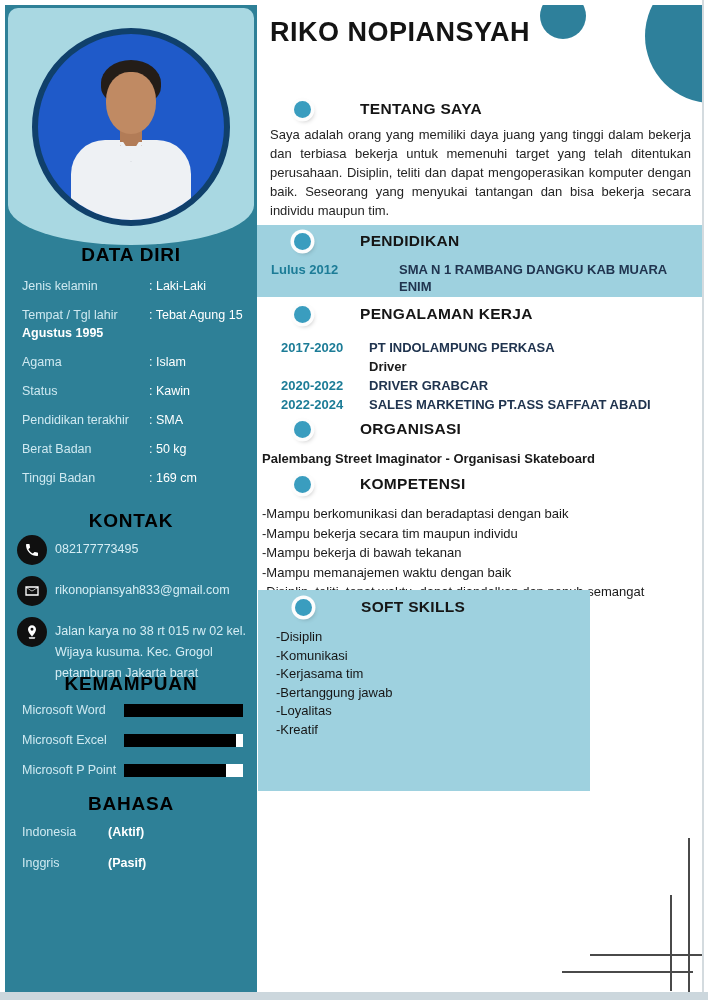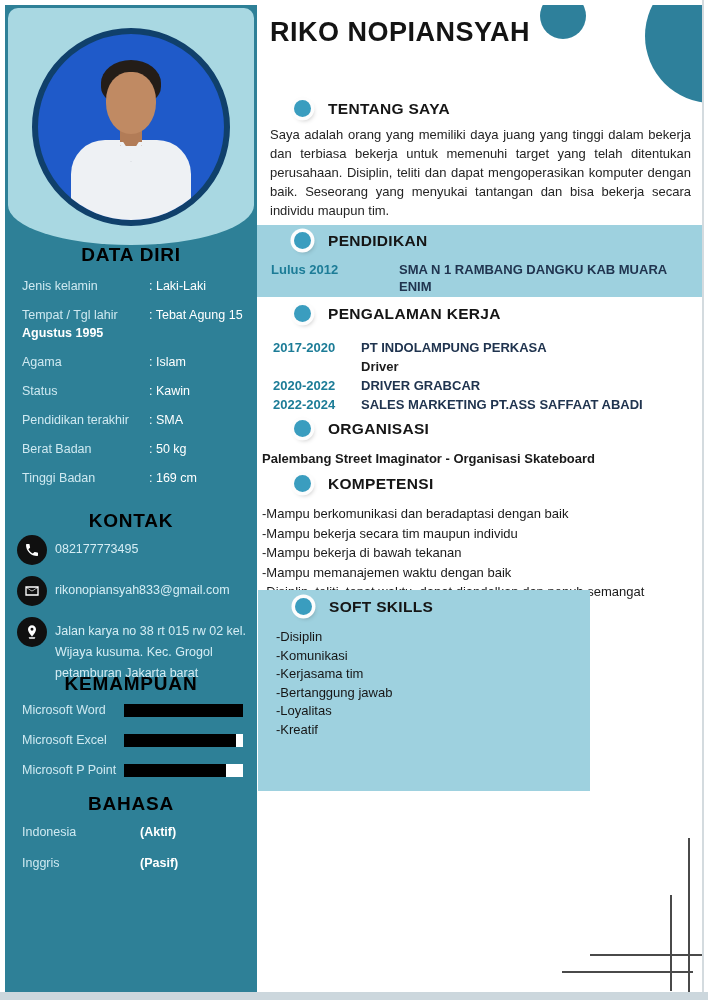--- a/index.html
+++ b/index.html
@@ -39,46 +39,46 @@
 
   .skills { position:absolute; left:17px; top:698px; width:221px; }
   .srow { display:grid; grid-template-columns:102px 1fr; align-items:center; margin-bottom:16px; }
   .slabel { color:#cfe9f1; font-size:12.5px; }
   .sbar { height:13px; background:#fff; }
   .sfill { height:100%; background:#000; }
 
   .langs { position:absolute; left:17px; top:818px; width:221px; }
   .lrow { display:grid; grid-template-columns:86px 1fr; margin-bottom:13px; font-size:12.5px; line-height:18px; }
   .llabel { color:#cfe9f1; }
-  .lvalue { color:#fff; font-weight:bold;margin-left:32px; }
+  .lvalue { color:#fff; font-weight:bold; }
 
   
   .main { position:absolute; left:257px; top:5px; width:445px; height:987px; overflow:hidden; }
   .cv-name { position:absolute; left:13px; top:12px; font-size:27px; font-weight:bold; color:#141414; letter-spacing:.5px; }
   .banner { position:absolute; left:11px; top:55px; width:244px; height:23px; background:#2b8aa5;
             color:#fff; font-weight:bold; font-size:15px; letter-spacing:.6px;
             display:flex; align-items:center; justify-content:center; }
   .deco-circle { position:absolute; border-radius:50%; background:#2e809b; }
   .c-small { left:283px; top:-12px; width:46px; height:46px; }
   .c-big { left:388px; top:-36px; width:134px; height:134px; }
 
-  .sec-head { position:absolute; display:flex; align-items:flex-start; }
+  .sec-head { position:absolute; display:flex; align-items:center;gap:32px; }
   .dot { width:17px; height:17px; border-radius:50%; background:#3a9dbf;
          box-shadow:0 0 0 3.5px #fdfdfd, 2px 3px 5px rgba(0,0,0,.3); margin-right:17px; }
   .sec-title { font-size:15.5px; font-weight:bold; color:#151515; letter-spacing:.3px; }
 
   .about { position:absolute; left:13px; top:120px; width:421px; font-size:13px; line-height:19px;
            color:#242424; text-align:justify; }
 
   .band { position:absolute; left:0; top:220px; width:445px; height:72px; background:#9ed1df; }
   .edu-row { position:absolute; left:14px; top:36px; width:420px; display:grid; grid-template-columns:128px 1fr; }
   .period { color:#1c7c97; font-weight:bold; font-size:13px; line-height:17px; }
   .etitle { color:#20344f; font-weight:bold; font-size:13px; line-height:17px; }
 
-  .exp { position:absolute; left:16px; top:333px; width:420px; display:grid; grid-template-columns:88px 1fr;
+  .exp { position:absolute; left:24px; top:333px; width:420px; display:grid; grid-template-columns:88px 1fr;
          font-size:13px; line-height:19px; }
   .exp .etitle, .exp .period { line-height:19px; }
   .esub { color:#1c1c1c; font-weight:bold; }
 
   .org-body { position:absolute; left:5px; top:446px; width:430px; font-size:13px; font-weight:bold; color:#1a1a1a; }
 
   .komp-list { position:absolute; left:5px; top:499px; width:430px; font-size:13px; color:#1a1a1a; line-height:19.5px; }
 
   .soft-panel { position:absolute; left:1px; top:585px; width:332px; height:201px; background:#9ed1df; }
   .soft-list { position:absolute; left:18px; top:38px; width:300px; font-size:13px; color:#161616; line-height:18.6px; }

